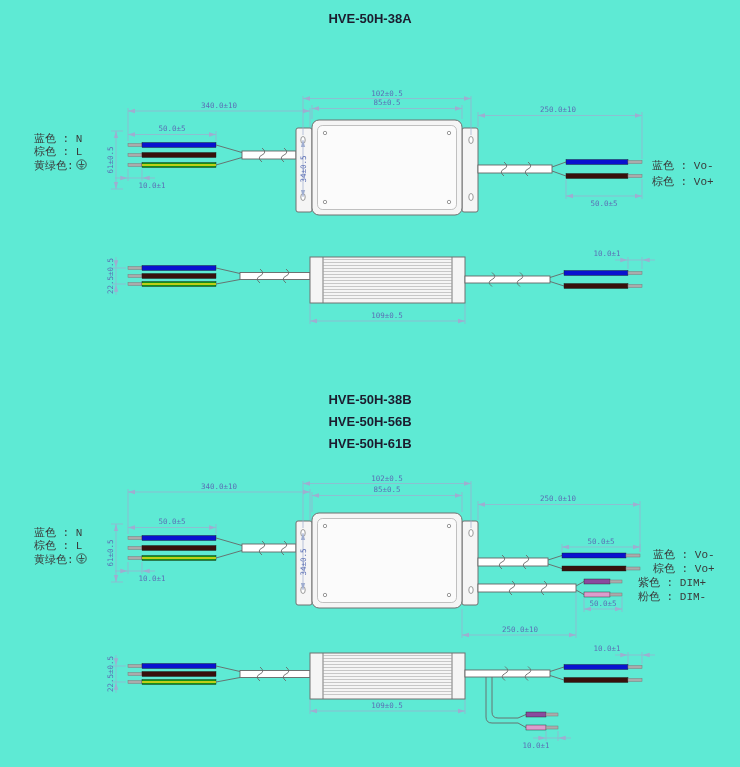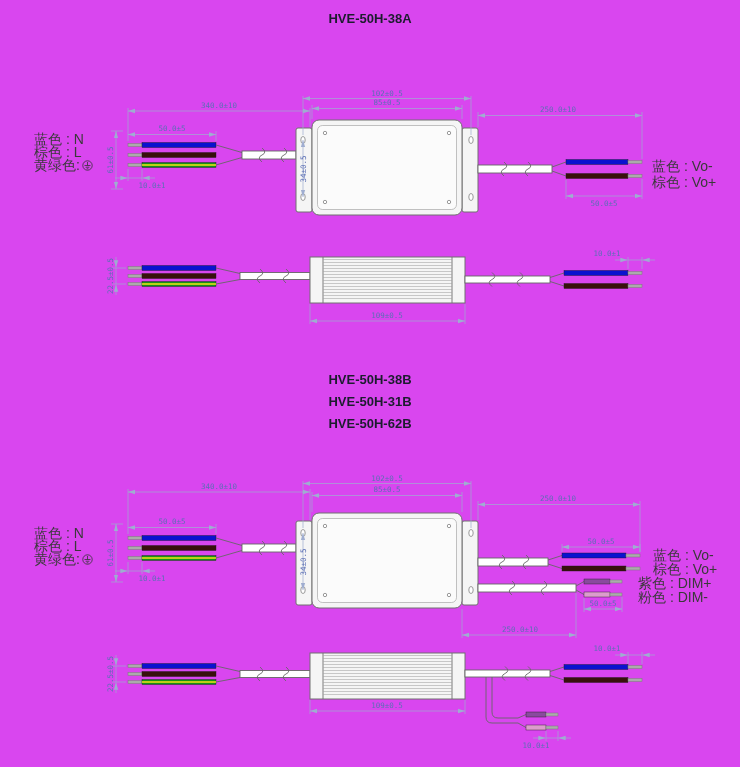--- a/index.html
+++ b/index.html
@@ -1,20 +1,20 @@
 <!DOCTYPE html>
 <html><head>
 <meta charset="utf-8">
 <style>
   html,body{margin:0;padding:0;background:#fff;}
-  .page{position:relative;width:740px;height:767px;background:#d946ef;overflow:hidden;
+  .page{position:relative;width:740px;height:767px;background:#5eead4;overflow:hidden;
         font-family:"Liberation Sans", sans-serif;}
   .titles{position:absolute;left:0;width:740px;text-align:center;
           font-size:13px;font-weight:600;color:#1c1c2e;line-height:22px;}
-  .lbl{position:absolute;font-size:14px;color:#3a3a3a;white-space:nowrap;}
+  .lbl{position:absolute;font-size:11px;color:#3a3a3a;white-space:nowrap;font-family:Liberation Mono, monospace;}
   .lbl .lr{height:13px;line-height:13px;}
   .lbl.lhA .lr{height:16px;line-height:16px;}
   .lbl.lhB .lr{height:14px;line-height:14px;}
   .lbl.lhB .lr.ind{padding-left:15px;}
   .gsym{display:inline-block;margin-left:2px;vertical-align:-1px;}
   .drw{position:absolute;left:0;}
   
   .tin{fill:#ababab;stroke:#7a7a7a;stroke-width:.5;}
   .wire{stroke:#1a1a1a;stroke-width:.4;}
   .jacket{fill:#ffffff;stroke:#666;stroke-width:.9;}
@@ -226,24 +226,24 @@
       </g>
       <g class="dim">
         <line x1="310" y1="219" x2="310" y2="239"></line>
           <line x1="465" y1="219" x2="465" y2="239"></line>
         <line x1="310" y1="236" x2="465" y2="236" marker-start="url(#arA)" marker-end="url(#arA)"></line>
         <text class="dtx" x="387" y="233">109±0.5</text>
       </g>
     </g>
   </svg>
 
-  <div class="titles" style="top:369px">
+  <div class="titles" style="top:389px">
     <div>HVE-50H-38B</div>
-    <div>HVE-50H-31B</div>
-    <div>HVE-50H-62B</div>
+    <div>HVE-50H-56B</div>
+    <div>HVE-50H-61B</div>
   </div>
 
   <div class="lbl" style="left:34px;top:527px">
     <div class="lr"><span>蓝色 : N</span></div>
     <div class="lr"><span>棕色 : L</span></div>
     <div class="lr"><span>黄绿色:</span><span class="gsym"><svg width="11" height="11" viewBox="0 0 14 14">
             <circle cx="7" cy="7" r="6" fill="none" stroke="#333" stroke-width="1"></circle>
             <line x1="7" y1="2.5" x2="7" y2="7" stroke="#333" stroke-width="1"></line>
             <line x1="3.2" y1="7" x2="10.8" y2="7" stroke="#333" stroke-width="1"></line>
             <line x1="4.6" y1="9.2" x2="9.4" y2="9.2" stroke="#333" stroke-width="1"></line>

